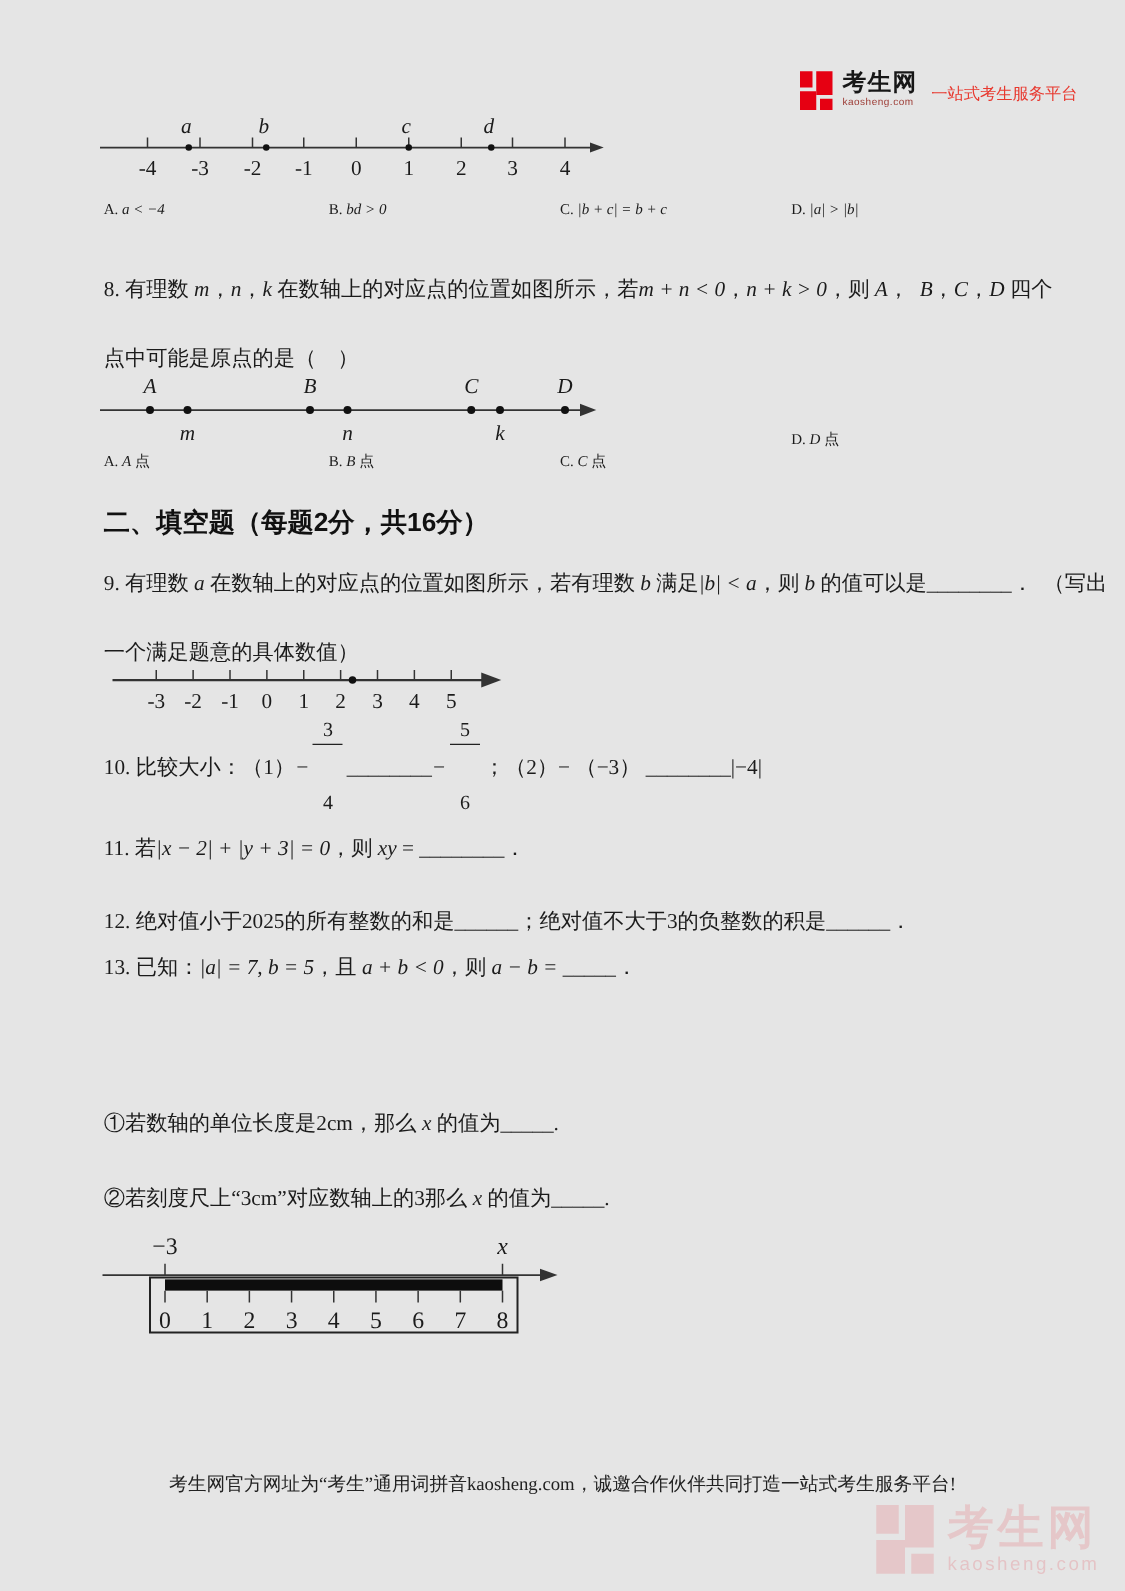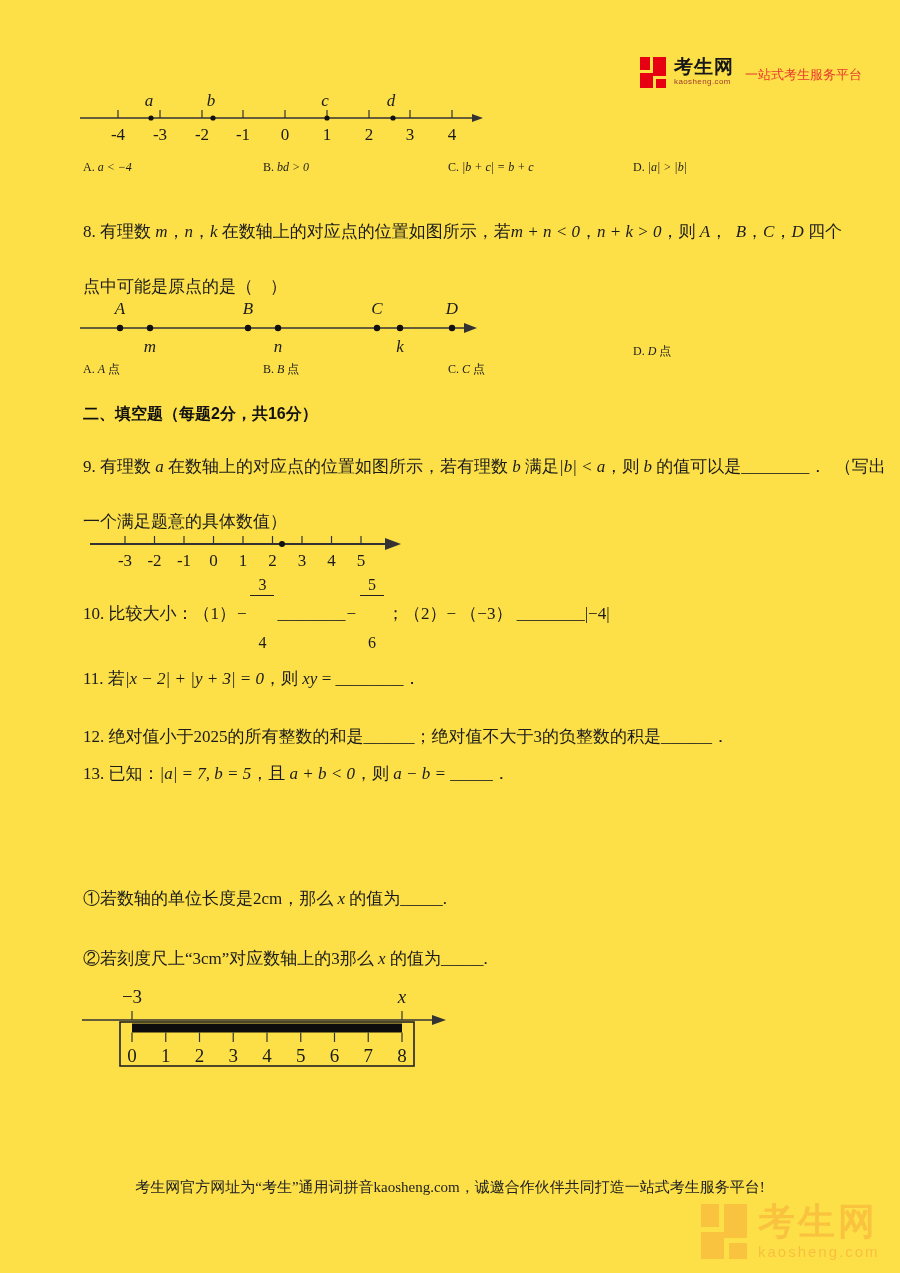--- a/index.html
+++ b/index.html
@@ -1,21 +1,21 @@
 <!DOCTYPE html>
 <html><head>
 <meta charset="utf-8">
 <style>
   html,body{margin:0;padding:0;background:#ffffff;}
-  .page{position:relative;width:900px;height:1273px;background:#fde047;overflow:hidden;
+  .page{position:relative;width:900px;height:1273px;background:#e5e5e5;overflow:hidden;
         font-family:"Liberation Serif","DejaVu Serif",serif;color:#1b1b1b;}
   .line{position:absolute;font-size:17px;line-height:1.5;white-space:pre;color:#1b1b1b;}
   .m{font-style:italic;font-family:"Liberation Serif","DejaVu Serif",serif;}
   .sec-header{position:absolute;font-family:"Liberation Sans","DejaVu Sans",sans-serif;
-              font-weight:700;font-size:16px;color:#111;white-space:pre;}
+              font-weight:700;font-size:21px;color:#111;white-space:pre;}
   
   .frac{display:inline-block;text-align:center;font-size:16px;line-height:1.15;
         vertical-align:middle;margin:0 3px;}
   .fnum{display:block;border-bottom:1.4px solid #222;padding:0 4px 1px;}
   .fden{display:block;padding:1px 4px 0;}
   
   svg.fig{position:absolute;overflow:visible;}
   .axis{stroke:#333;stroke-width:1.4;fill:none;}
   .axis-bold{stroke:#333;stroke-width:1.8;fill:none;}
   .tickline{stroke:#333;stroke-width:1.2;}

